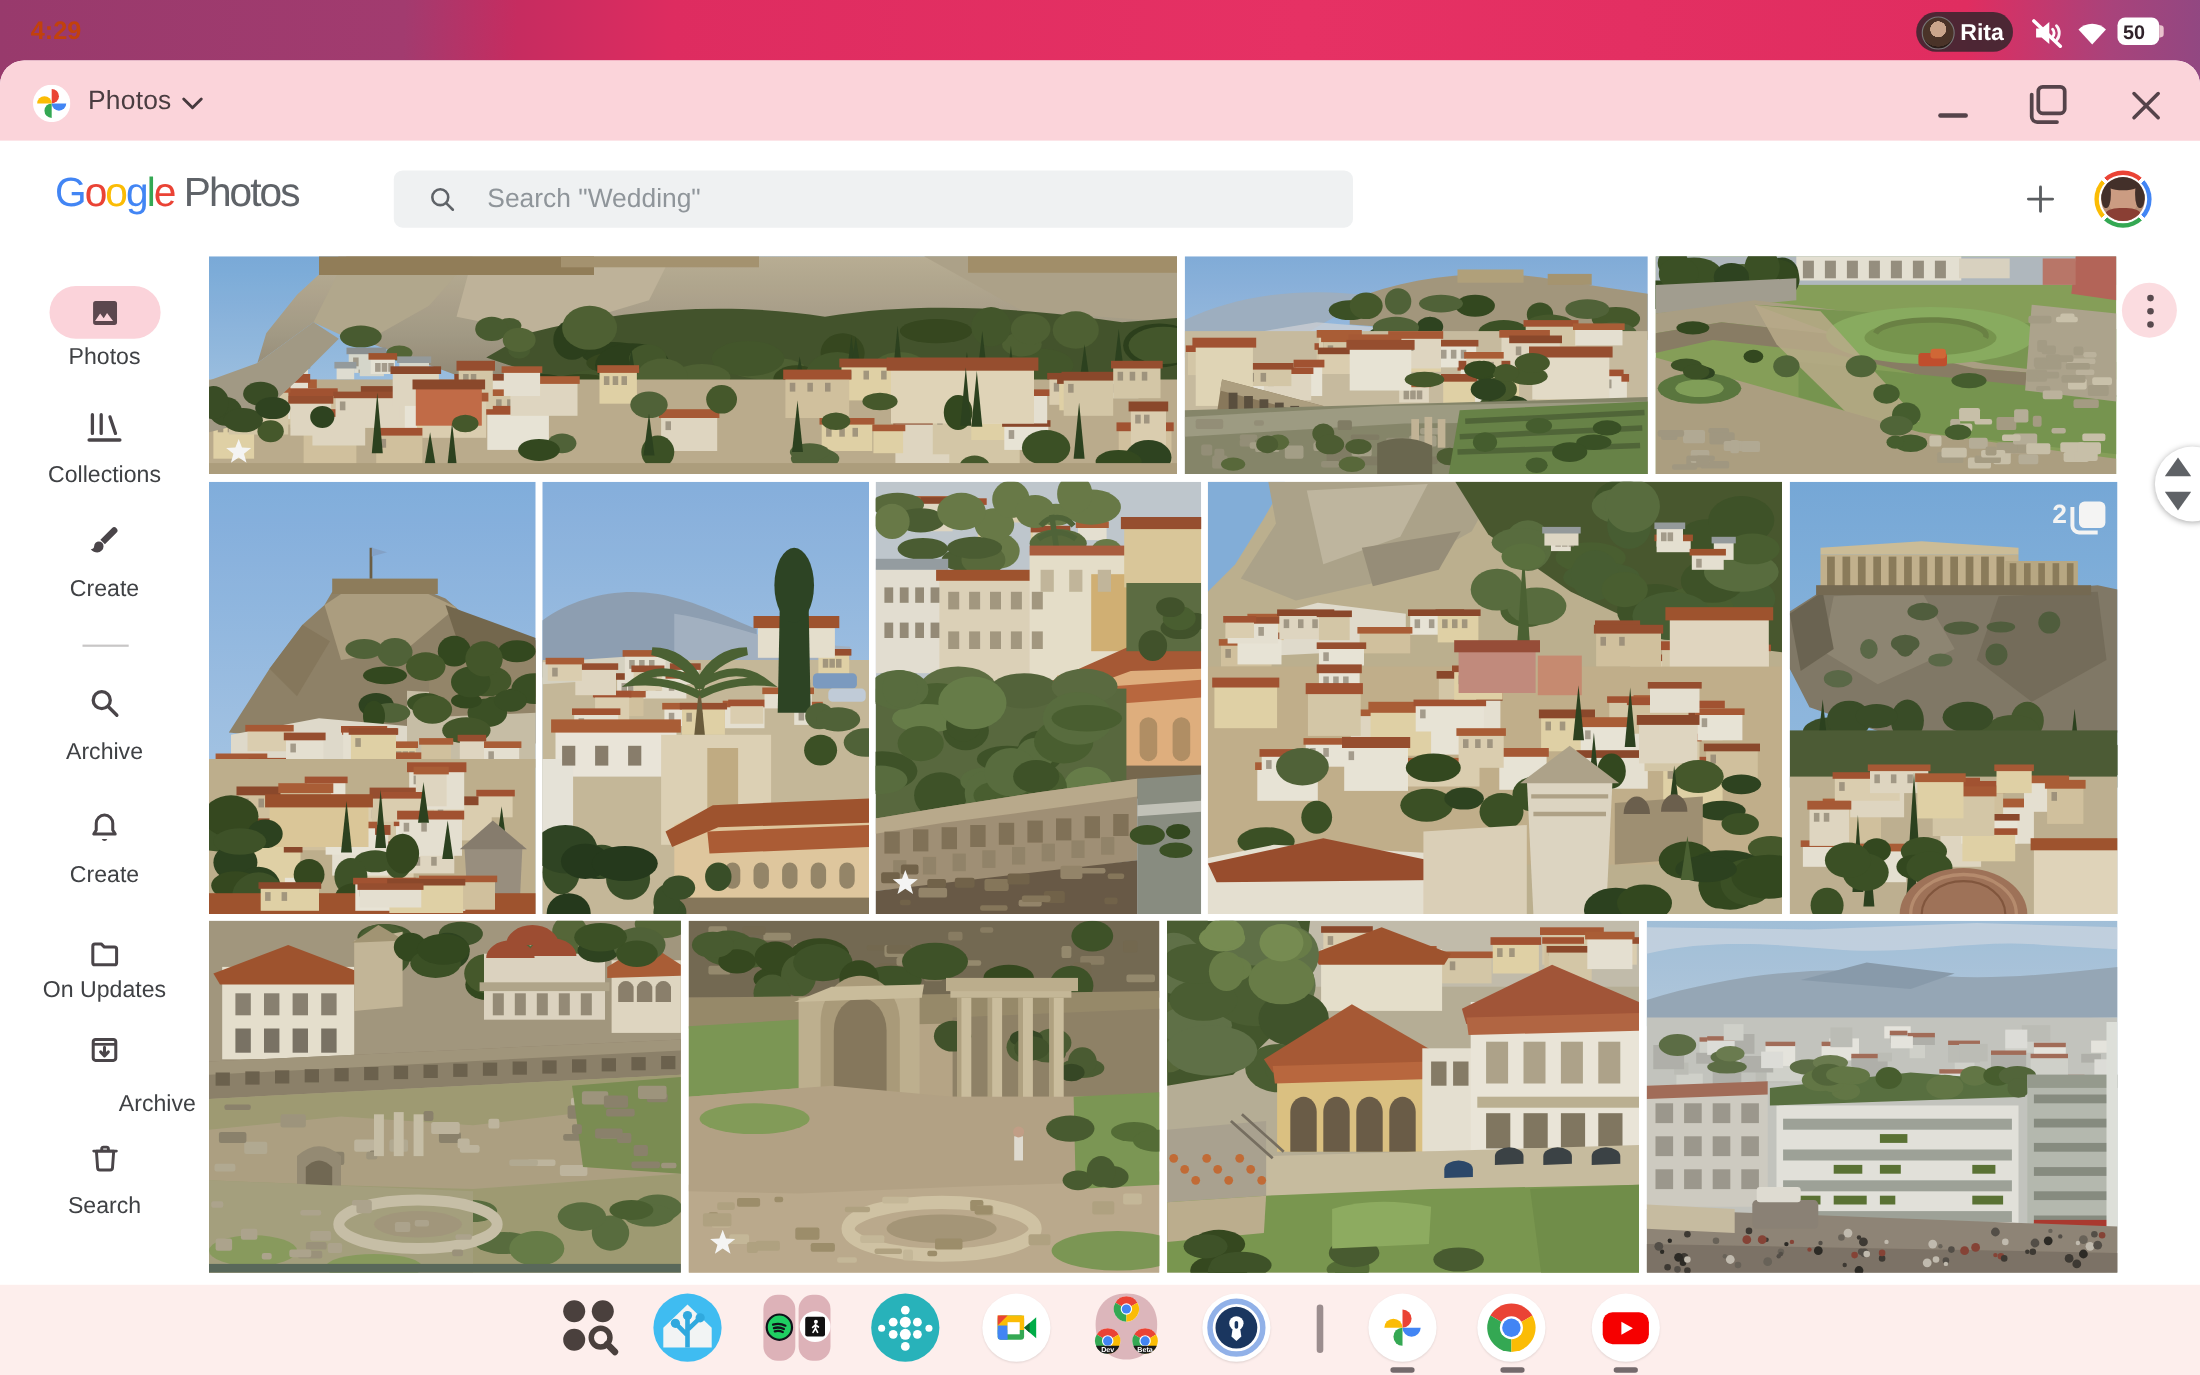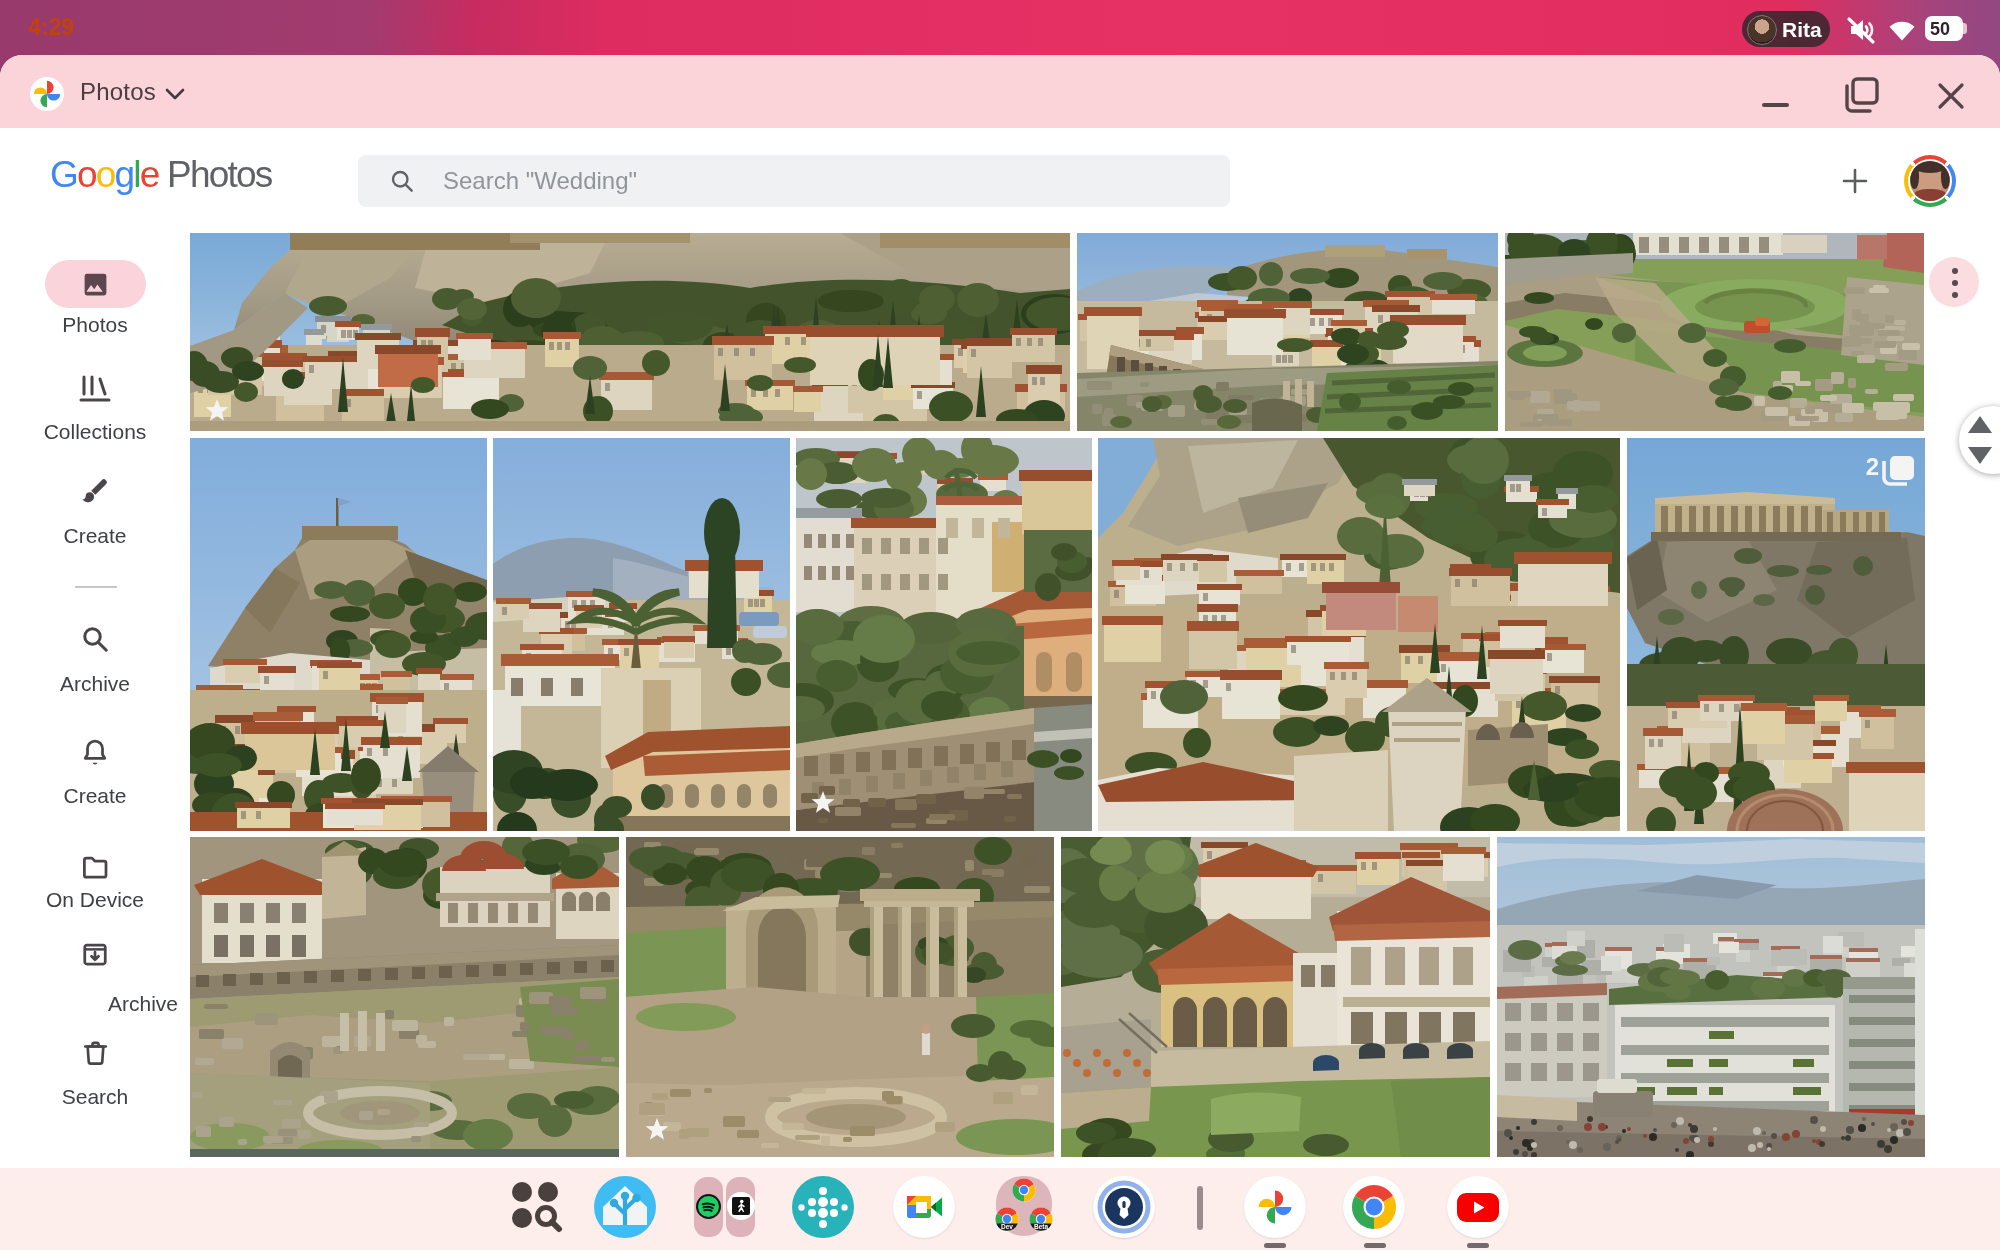--- a/index.html
+++ b/index.html
@@ -83,21 +83,21 @@
     </svg>
 <div class="sideitem" style="left:0;top:672px;">Archive</div>
 <svg class="abs" style="left:80px;top:737px" width="30" height="30" viewBox="0 0 24 24">
       <path fill="none" stroke="#4a4549" stroke-width="2.2" d="M12 3.2a6 6 0 0 0-6 6V14l-1.8 3h15.6L18 14V9.2a6 6 0 0 0-6-6z" stroke-linejoin="round"></path>
       <path d="M10 20.5a2.1 2.1 0 0 0 4 0" fill="#4a4549"></path>
     </svg>
 <div class="sideitem" style="left:0;top:784px;">Create</div>
 <svg class="abs" style="left:80px;top:852px" width="30" height="30" viewBox="0 0 24 24">
       <path fill="none" stroke="#4a4549" stroke-width="2.2" stroke-linejoin="round" d="M3.5 6.5a1.6 1.6 0 0 1 1.6-1.6h4.5l2.3 2.3h7.3a1.6 1.6 0 0 1 1.6 1.6v9.7a1.6 1.6 0 0 1-1.6 1.6H5.1a1.6 1.6 0 0 1-1.6-1.6z"></path>
     </svg>
-<div class="sideitem" style="left:0;top:888px;">On Device</div>
+<div class="sideitem" style="left:0;top:888px;">On Updates</div>
 <svg class="abs" style="left:80px;top:939px" width="30" height="30" viewBox="0 0 24 24">
       <path fill="none" stroke="#4a4549" stroke-width="2.2" stroke-linejoin="round" d="M3.8 6.5A1.7 1.7 0 0 1 5.5 4.8h13a1.7 1.7 0 0 1 1.7 1.7v11.8a1.7 1.7 0 0 1-1.7 1.7h-13a1.7 1.7 0 0 1-1.7-1.7z"></path>
       <path d="M3.8 8.3h16.4" stroke="#4a4549" stroke-width="2"></path>
       <path d="M12 10.5v6M9.2 13.8l2.8 2.9 2.8-2.9" fill="none" stroke="#4a4549" stroke-width="2.2" stroke-linecap="round" stroke-linejoin="round"></path>
     </svg>
 <div class="sideitem" style="left:0;top:992px;padding-left:48px;">Archive</div>
 <svg class="abs" style="left:81px;top:1038px" width="29" height="29" viewBox="0 0 24 24">
       <path fill="none" stroke="#4a4549" stroke-width="2.2" stroke-linejoin="round" d="M5.5 7h13l-.9 12.6a1.7 1.7 0 0 1-1.7 1.6H8.1a1.7 1.7 0 0 1-1.7-1.6z"></path>
       <path d="M3.5 7h17M9.5 7V5.2A1.2 1.2 0 0 1 10.7 4h2.6a1.2 1.2 0 0 1 1.2 1.2V7" fill="none" stroke="#4a4549" stroke-width="2.2" stroke-linecap="round"></path>
     </svg>

